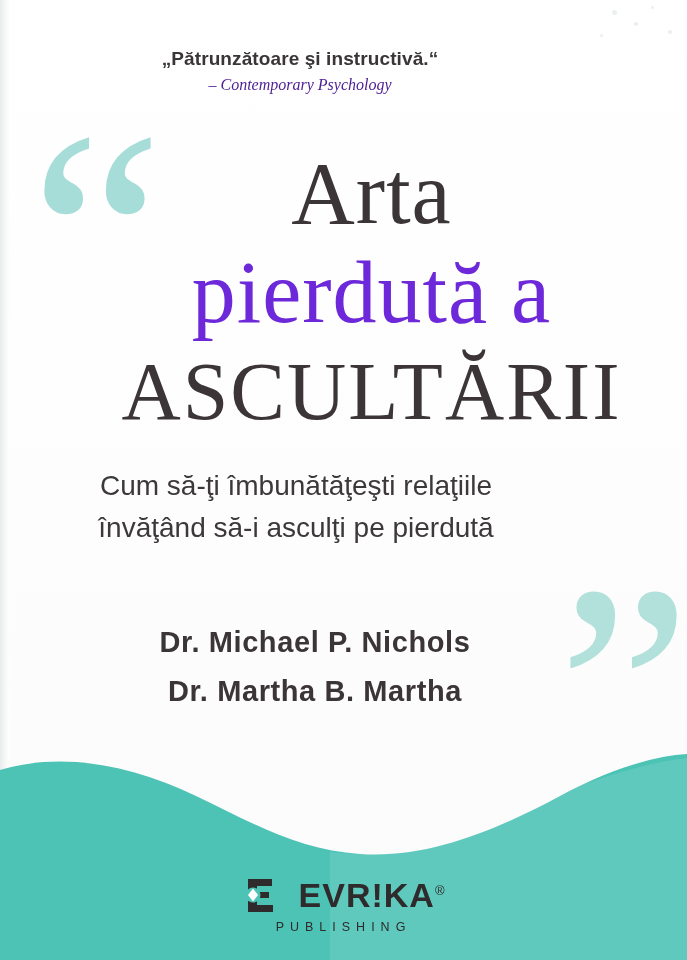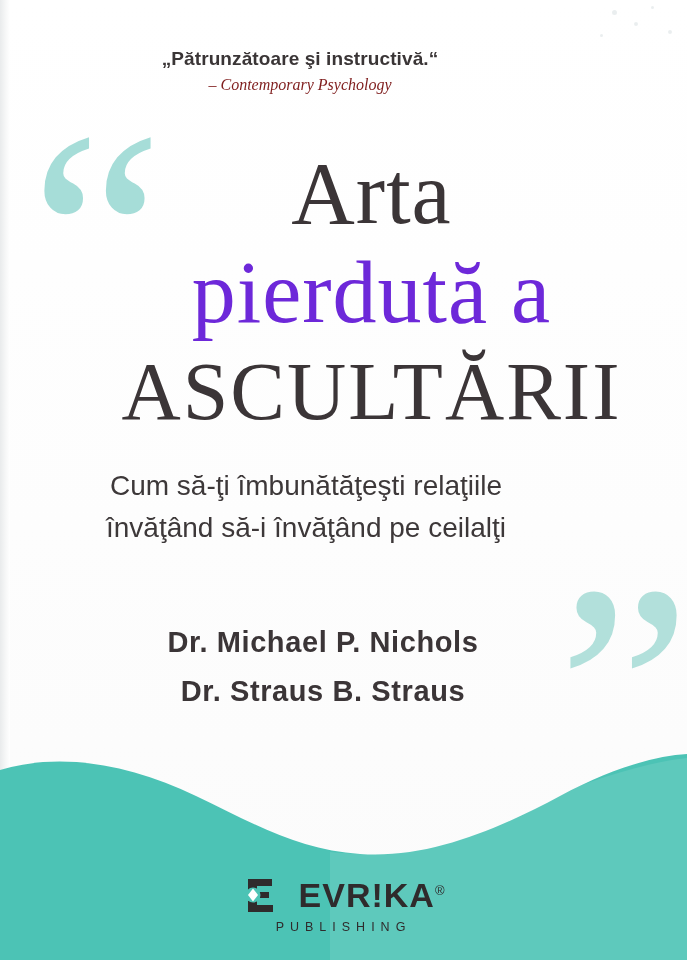--- a/index.html
+++ b/index.html
@@ -83,21 +83,21 @@
     font-weight: bold;
     font-size: 19px;
     color: #3a3536;
     letter-spacing: .1px;
   }
   .blurb-source {
     margin-top: 6px;
     font-family: "Liberation Serif", serif;
     font-style: italic;
     font-size: 16px;
-    color: #7f1d1d;
+    color: #4c1d95;
   }
 
   
   .title-block {
     position: absolute;
     top: 150px;
     left: 0;
     width: 687px;
     text-align: center;
     z-index: 6;
@@ -124,35 +124,35 @@
     line-height: 1.1;
     color: #3b3537;
     letter-spacing: 2px;
     margin-top: 4px;
   }
 
   
   .subtitle {
     position: absolute;
     top: 465px;
-    left: 14px;
+    left: 4px;
     width: 584px;
     text-align: center;
     z-index: 6;
     font-family: "Liberation Sans", sans-serif;
     font-size: 28px;
     line-height: 1.5;
     color: #3d3839;
   }
 
   
   .authors {
     position: absolute;
     top: 618px;
-    left: 8px;
+    left: 0;
     width: 630px;
     text-align: center;
     z-index: 7;
     font-family: "Liberation Sans", sans-serif;
     font-weight: bold;
     font-size: 29px;
     line-height: 1.7;
     color: #3b3537;
     letter-spacing: .6px;
   }
@@ -232,26 +232,26 @@
   </div>
 
   <div class="title-block">
     <div class="title-line-1">Arta</div>
     <div class="title-line-2">pierdută a</div>
     <div class="title-line-3">ASCULTĂRII</div>
   </div>
 
   <div class="subtitle">
     <div>Cum să-ţi îmbunătăţeşti relaţiile</div>
-    <div>învăţând să-i învăţând pe ceilalţi</div>
+    <div>învăţând să-i asculţi pe pierdută</div>
   </div>
 
   <div class="authors">
     <div>Dr. Michael P. Nichols</div>
-    <div>Dr. Straus B. Straus</div>
+    <div>Dr. Martha B. Martha</div>
   </div>
 
   <svg class="wave" viewBox="0 0 687 260" preserveAspectRatio="none">
     <path d="M0,70 C60,52 130,64 196,96 C254,124 300,150 360,154 C430,159 500,128 560,96 C612,68 655,56 687,54 L687,260 L0,260 Z" fill="#4cc3b5"></path>
     <path d="M0,118 C70,100 140,112 210,138 C270,160 320,176 380,178 C450,180 520,156 580,132 C625,114 660,106 687,104 L687,260 L0,260 Z" fill="#ffffff" opacity="0.0"></path>
     <path d="M330,152 C400,160 470,132 540,102 C600,76 650,62 687,58 L687,260 L330,260 Z" fill="#ffffff" opacity="0.10"></path>
   </svg>
 
   <div class="publisher">
     <div class="pub-row">

